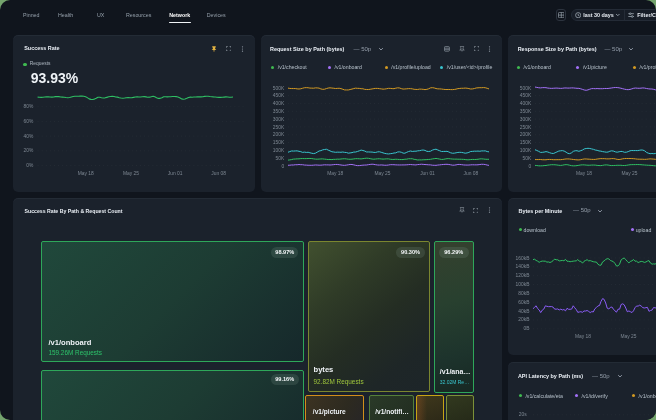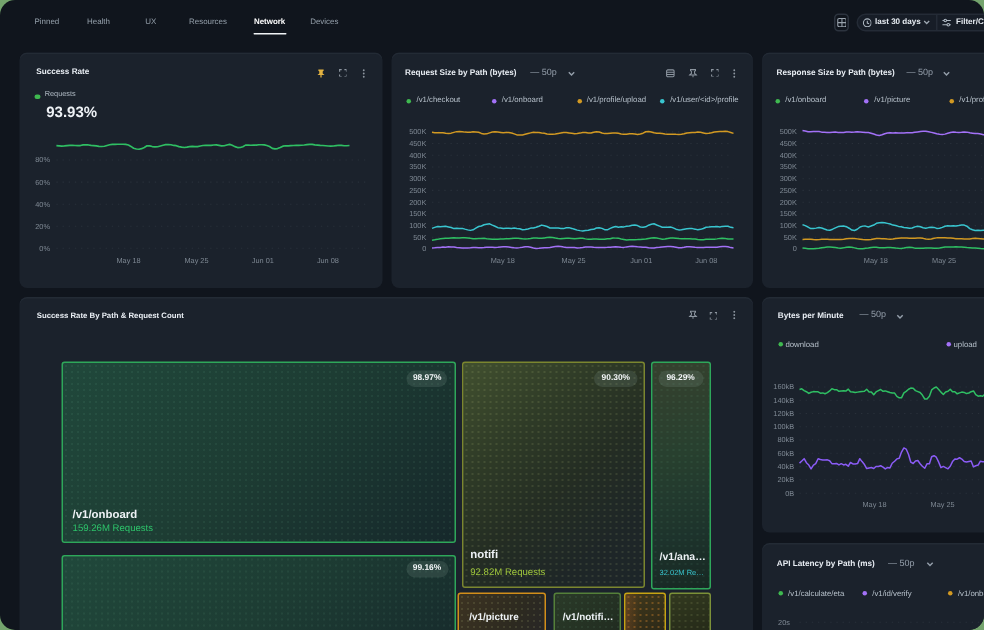--- a/index.html
+++ b/index.html
@@ -68,21 +68,21 @@
         <path d="M5 3.6 V5 H3.6" stroke="#8d96a0" stroke-width="0.75" fill="none"></path>
         <path d="M1.8 5 H0.4 V3.6" stroke="#8d96a0" stroke-width="0.75" fill="none"></path>
       </svg>
       <svg style="position:absolute;left:228.3px;top:11.2px" width="3" height="6" viewBox="0 0 3 6">
         <circle cx="1.5" cy="0.8" r="0.62" fill="#8d96a0"></circle>
         <circle cx="1.5" cy="3" r="0.62" fill="#8d96a0"></circle>
         <circle cx="1.5" cy="5.2" r="0.62" fill="#8d96a0"></circle>
       </svg>
       <span class="dot" style="left:10.4px;top:28.2px;background:#3fb950"></span>
       <span class="lg" style="left:16.8px;top:26.6px;font-size:4.9px;color:#aeb8c2">Requests</span>
-      <span class="lg" style="left:17.8px;top:35.8px;font-size:10px;font-weight:bold;color:#eef2f6">93.93%</span>
+      <span class="lg" style="left:17.8px;top:35.8px;font-size:14px;font-weight:bold;color:#eef2f6">93.93%</span>
       <svg width="242" height="157" viewBox="0 0 242 157">
         <line x1="24.6" y1="71.7" x2="233" y2="71.7" stroke="#29303a" stroke-width="0.7" stroke-dasharray="0.9,3.2"></line>
         <line x1="24.6" y1="86.4" x2="233" y2="86.4" stroke="#29303a" stroke-width="0.7" stroke-dasharray="0.9,3.2"></line>
         <line x1="24.6" y1="101.1" x2="233" y2="101.1" stroke="#29303a" stroke-width="0.7" stroke-dasharray="0.9,3.2"></line>
         <line x1="24.6" y1="115.8" x2="233" y2="115.8" stroke="#29303a" stroke-width="0.7" stroke-dasharray="0.9,3.2"></line>
         <line x1="24.6" y1="130.5" x2="233" y2="130.5" stroke="#29303a" stroke-width="0.7" stroke-dasharray="0.9,3.2"></line>
         <text x="20.3" y="73.3" text-anchor="end" font-size="4.9" fill="#7e8893">80%</text>
         <text x="20.3" y="88.0" text-anchor="end" font-size="4.9" fill="#7e8893">60%</text>
         <text x="20.3" y="102.7" text-anchor="end" font-size="4.9" fill="#7e8893">40%</text>
         <text x="20.3" y="117.4" text-anchor="end" font-size="4.9" fill="#7e8893">20%</text>
@@ -224,21 +224,21 @@
         <circle cx="1.5" cy="5.2" r="0.62" fill="#8d96a0"></circle>
       </svg>
       <div class="box" style="left:28px;top:42.7px;width:263px;height:121.3px;border:1px solid #2ea75a;background-image:radial-gradient(circle, rgba(160,255,200,0.06) 0.55px, transparent 0.65px),linear-gradient(135deg,#20483b 0%,#1d3c33 50%,#16282b 100%);background-size:4px 4px,100% 100%"></div>
       <div class="pill" style="left:258.3px;top:48.6px;width:27px;height:11px;line-height:11px">98.97%</div>
       <span class="bn" style="left:35.4px;top:139.5px;font-size:7.6px">/v1/onboard</span>
       <span class="bv" style="left:35.4px;top:151.4px;font-size:6.4px;color:#2dc26a">159.26M Requests</span>
       <div class="box" style="left:28px;top:171.5px;width:263px;height:88px;border:1px solid #2ea75a;background-image:radial-gradient(circle, rgba(160,255,200,0.06) 0.55px, transparent 0.65px),linear-gradient(135deg,#20483b 0%,#1d3c33 50%,#16282b 100%);background-size:4px 4px,100% 100%"></div>
       <div class="pill" style="left:257.7px;top:176px;width:28px;height:11.4px;line-height:11.4px">99.16%</div>
       <div class="box" style="left:295px;top:42.7px;width:122px;height:151.3px;border:1px solid #7b862f;background-image:radial-gradient(circle, rgba(240,255,160,0.1) 0.55px, transparent 0.65px),linear-gradient(140deg,#41502f 0%,#2f3b27 30%,#242d23 55%,#1e2627 80%,#1d2529 100%);background-size:4px 4px,100% 100%"></div>
       <div class="pill" style="left:382.8px;top:49.2px;width:29.5px;height:11.2px;line-height:11.2px">90.30%</div>
-      <span class="bn" style="left:300.5px;top:167.3px;font-size:7.6px">notifi</span>
+      <span class="bn" style="left:300.5px;top:167.3px;font-size:7.6px">bytes</span>
       <span class="bv" style="left:300.5px;top:179.8px;font-size:6.4px;color:#9fc63c">92.82M Requests</span>
       <div class="box" style="left:420.8px;top:42.7px;width:40.7px;height:152.1px;border:1px solid #2ea75a;background-image:radial-gradient(circle, rgba(160,255,200,0.06) 0.55px, transparent 0.65px),linear-gradient(165deg,#35412e 0%,#28402f 40%,#1d332c 75%,#172823 100%);background-size:4px 4px,100% 100%"></div>
       <div class="pill" style="left:426px;top:48.7px;width:29.5px;height:11.4px;line-height:11.4px">96.29%</div>
       <span class="bn" style="left:426.7px;top:170.2px;font-size:7px">/v1/ana…</span>
       <span class="bv" style="left:426.7px;top:180.9px;font-size:5px;color:#39c5cf">32.02M Re…</span>
       <div class="box" style="left:291.8px;top:197.4px;width:59.2px;height:50px;border:1.3px solid #d28e1a;background-image:radial-gradient(circle, rgba(240,255,160,0.1) 0.55px, transparent 0.65px),linear-gradient(120deg,#3c3322 0%,#2d2a20 55%,#25242a 100%);background-size:4px 4px,100% 100%"></div>
       <span class="bn" style="left:299.8px;top:210.3px;font-size:6.6px">/v1/picture</span>
       <div class="box" style="left:355.8px;top:197.4px;width:44.8px;height:50px;border:1px solid #55803a;background-image:radial-gradient(circle, rgba(160,255,200,0.06) 0.55px, transparent 0.65px),linear-gradient(135deg,#2a3a28 0%,#232f22 60%,#1b241d 100%);background-size:4px 4px,100% 100%"></div>
       <span class="bn" style="left:362.2px;top:210.3px;font-size:6.6px">/v1/notifi…</span>
       <div class="box" style="left:403.2px;top:197.4px;width:27.8px;height:50px;border:1px solid #c7a413;background-image:radial-gradient(circle, rgba(225,140,45,0.35) 0.6px, transparent 0.7px),linear-gradient(160deg,#3f381c 0%,#2e2a18 55%,#232015 100%);background-size:4px 4px,100% 100%"></div>

